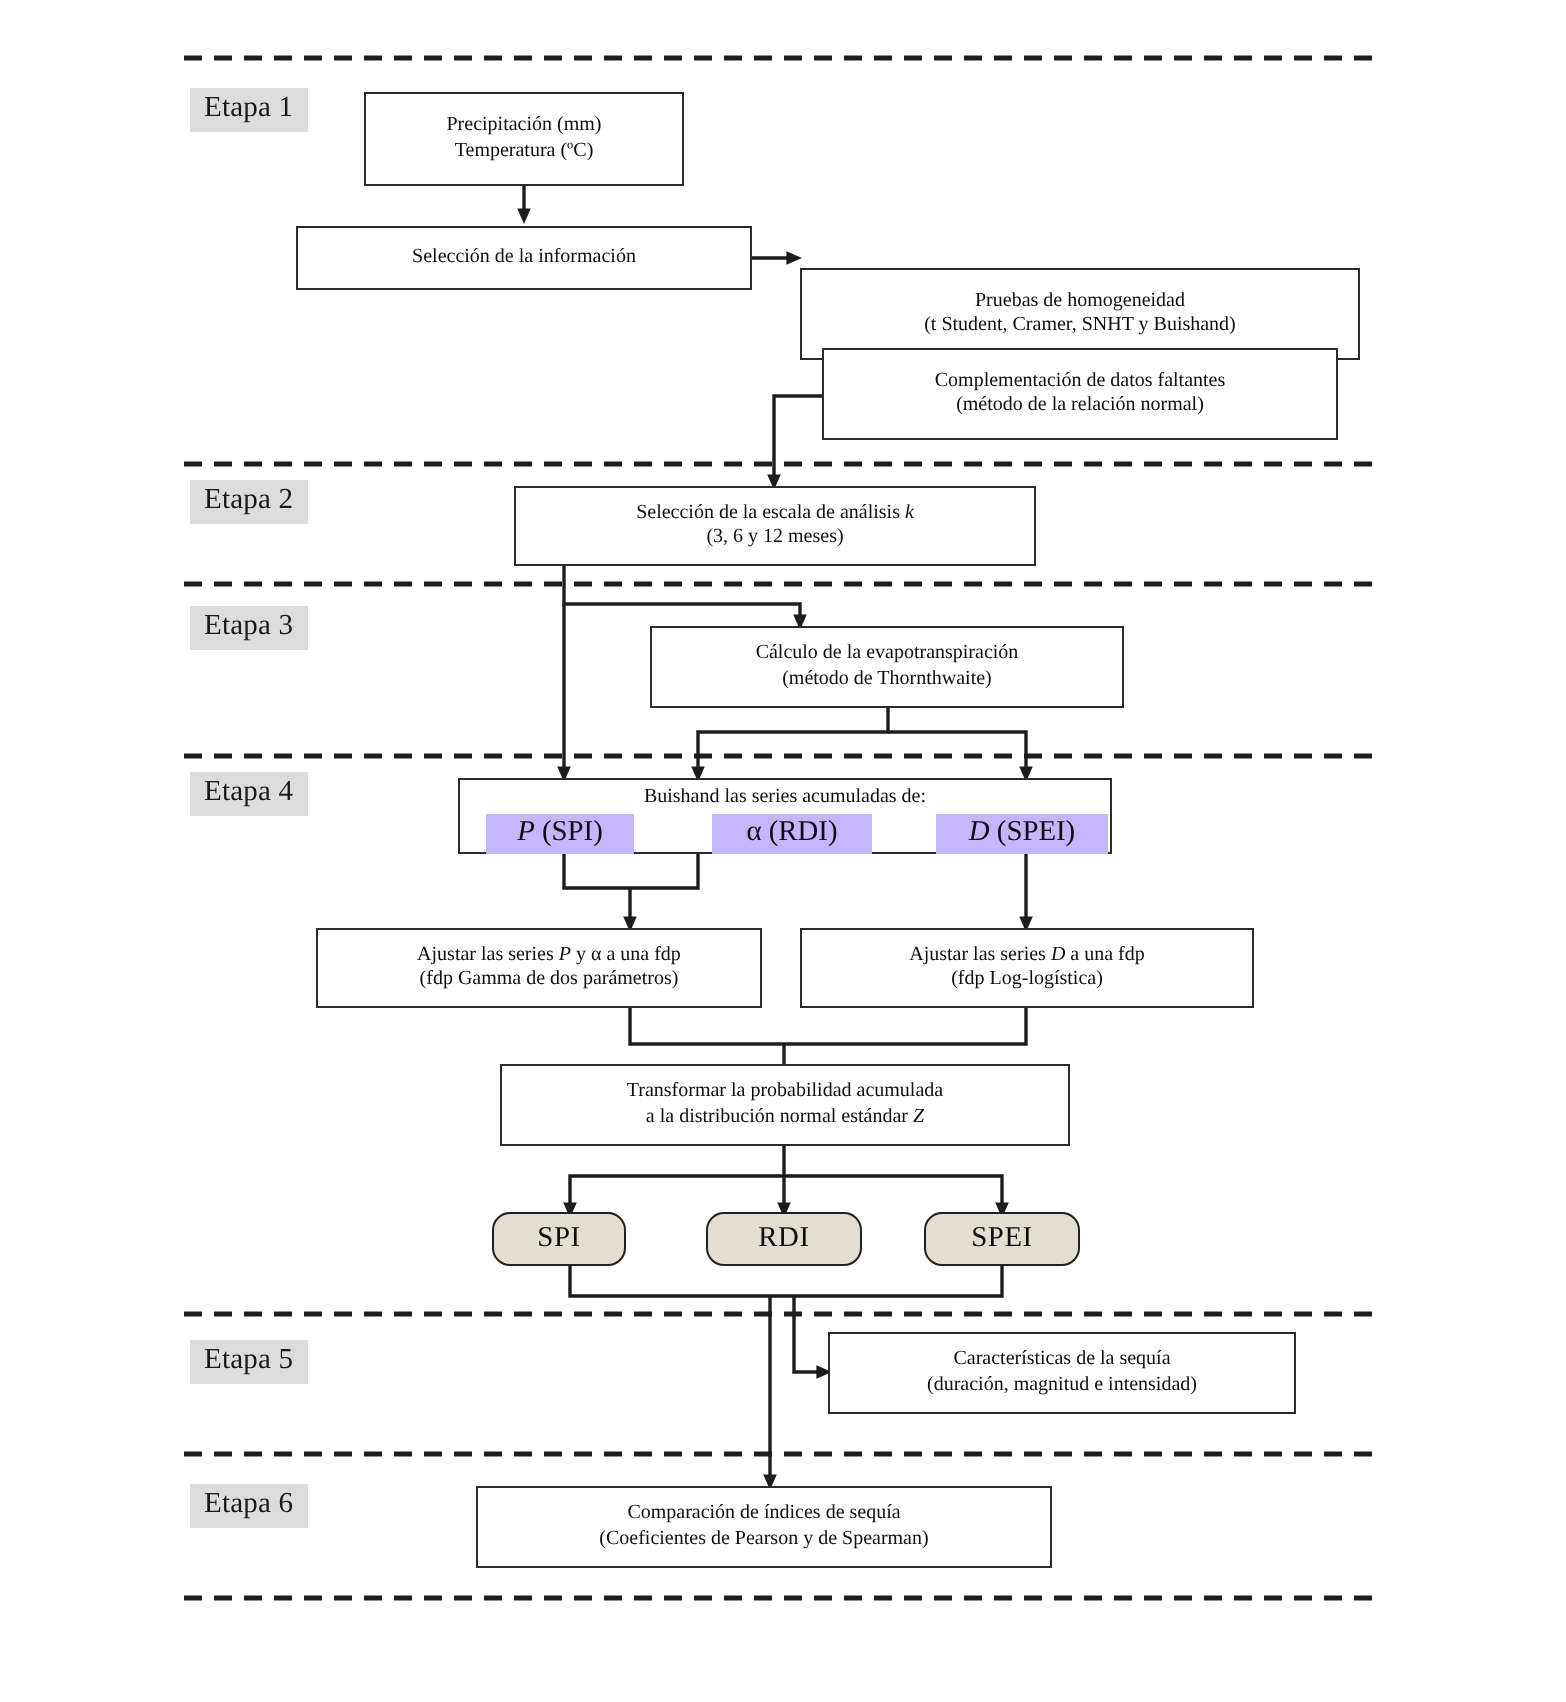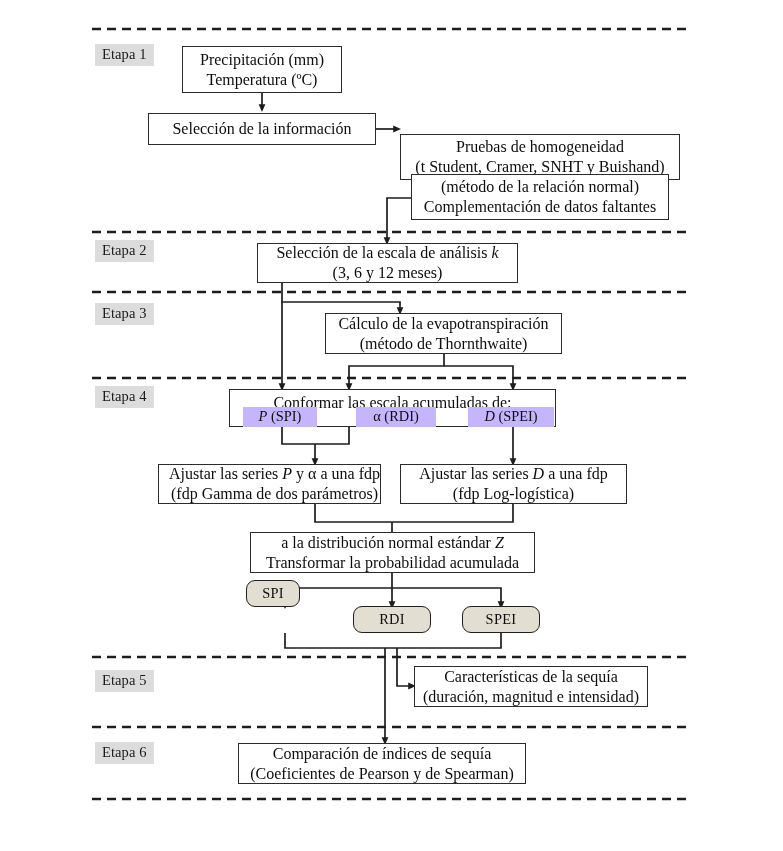--- a/index.html
+++ b/index.html
@@ -25,21 +25,21 @@
   .node{
     position:absolute;
     box-sizing:border-box;
     border:1.4px solid #2b2b2b;
     background:#ffffff;
     display:flex;
     flex-direction:column;
     align-items:center;
     justify-content:center;
     text-align:center;
-    font-size:16px;
+    font-size:10px;
     line-height:1.22;
     color:#0d0d0d;
     padding:2px 6px;
   }
   .node .ln{display:block;white-space:nowrap;}
 
   .pill{
     position:absolute;
     box-sizing:border-box;
     border:1.6px solid #23201c;
@@ -136,57 +136,57 @@
   <div class="node" style="left:148px;top:113px;width:228px;height:32px;">
     <span class="ln">Selección de la información</span>
   </div>
 
   <div class="node" style="left:400px;top:106px;width:280px;height:46px;margin-top:28px;">
     <span class="ln">Pruebas de homogeneidad</span>
     <span class="ln">(t Student, Cramer, SNHT y Buishand)</span>
   </div>
 
   <div class="node" style="left:411px;top:174px;width:258px;height:46px;">
+    <span class="ln">Complementación de datos faltantes</span>
     <span class="ln">(método de la relación normal)</span>
-    <span class="ln">Complementación de datos faltantes</span>
   </div>
 
   <div class="node" style="left:257px;top:243px;width:261px;height:40px;">
     <span class="ln">Selección de la escala de análisis <span class="it">k</span></span>
     <span class="ln">(3, 6 y 12 meses)</span>
   </div>
 
   <div class="node" style="left:325px;top:313px;width:237px;height:41px;">
     <span class="ln">Cálculo de la evapotranspiración</span>
     <span class="ln">(método de Thornthwaite)</span>
   </div>
 
   <div class="node" style="left:229px;top:389px;width:327px;height:38px;justify-content:flex-start;padding-top:3px;">
-    <span class="ln">Conformar las escala acumuladas de:</span>
+    <span class="ln">Buishand las series acumuladas de:</span>
   </div>
   <div class="tag" style="left:243px;top:407px;width:62px;"><span class="it">P</span> (SPI)</div>
   <div class="tag" style="left:356px;top:407px;width:68px;">α (RDI)</div>
   <div class="tag" style="left:468px;top:407px;width:74px;"><span class="it">D</span> (SPEI)</div>
 
   <div class="node" style="left:158px;top:464px;width:223px;height:40px;padding-left:16px;">
     <span class="ln">Ajustar las series <span class="it">P</span> y α a una fdp</span>
     <span class="ln">(fdp Gamma de dos parámetros)</span>
   </div>
 
   <div class="node" style="left:400px;top:464px;width:227px;height:40px;">
     <span class="ln">Ajustar las series <span class="it">D</span> a una fdp</span>
     <span class="ln">(fdp Log-logística)</span>
   </div>
 
   <div class="node" style="left:250px;top:532px;width:285px;height:41px;">
+    <span class="ln">Transformar la probabilidad acumulada</span>
     <span class="ln">a la distribución normal estándar <span class="it">Z</span></span>
-    <span class="ln">Transformar la probabilidad acumulada</span>
   </div>
 
-  <div class="pill" style="left:246px;top:580px;width:54px;height:27px;">SPI</div>
+  <div class="pill" style="left:246px;top:606px;width:67px;height:27px;">SPI</div>
   <div class="pill" style="left:353px;top:606px;width:78px;height:27px;">RDI</div>
   <div class="pill" style="left:462px;top:606px;width:78px;height:27px;">SPEI</div>
 
   <div class="node" style="left:414px;top:666px;width:234px;height:41px;">
     <span class="ln">Características de la sequía</span>
     <span class="ln">(duración, magnitud e intensidad)</span>
   </div>
 
   <div class="node" style="left:238px;top:743px;width:288px;height:41px;">
     <span class="ln">Comparación de índices de sequía</span>

